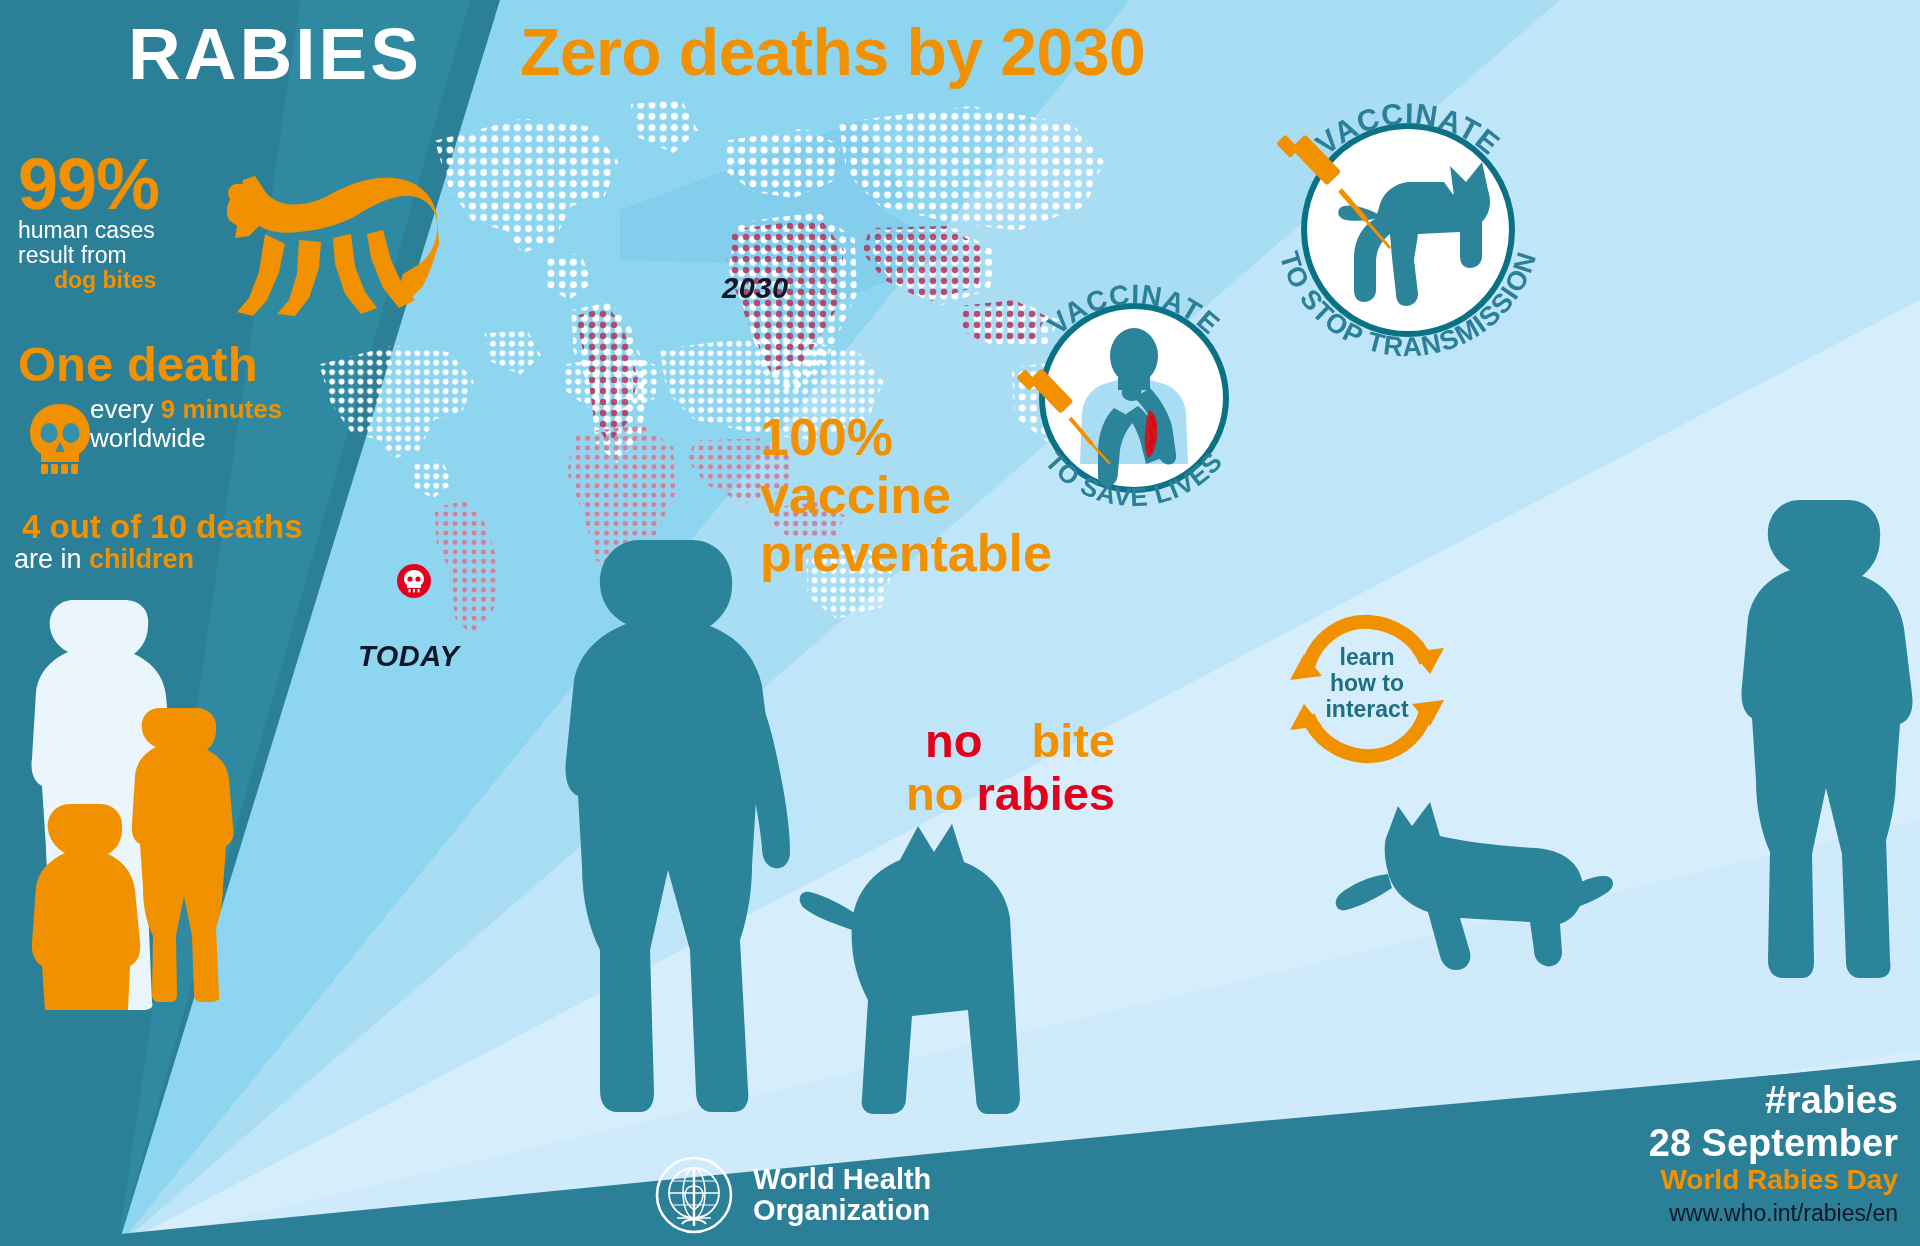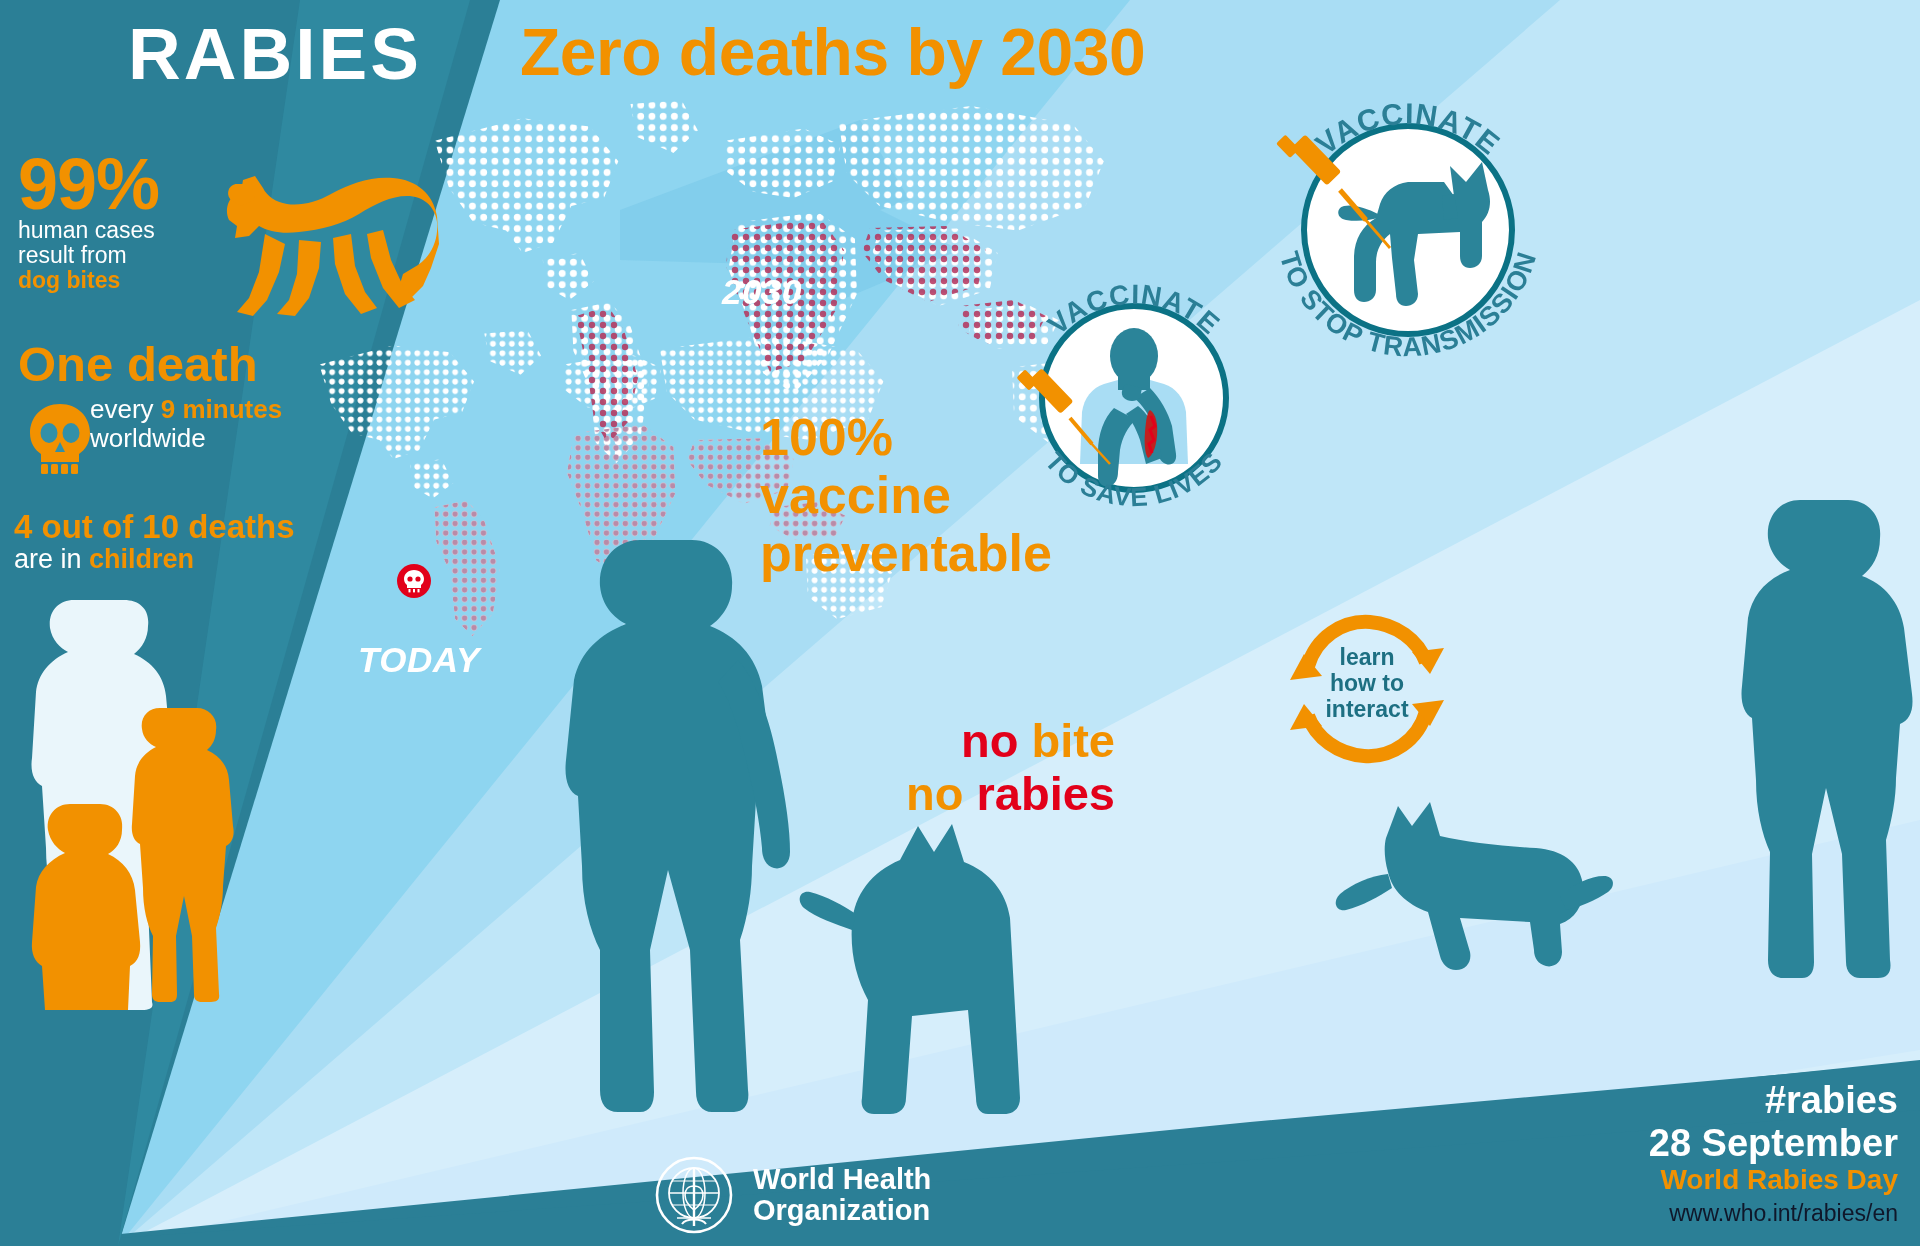--- a/index.html
+++ b/index.html
@@ -26,54 +26,54 @@
   .st-line.orange { color: #f29100; font-weight: bold; }
 
   .stat-death { position: absolute; left: 18px; top: 340px; width: 330px; }
   .death-head { font-size: 49px; font-weight: bold; color: #f29100; line-height: 1; }
   .death-sub { margin-left: 72px; margin-top: 6px; }
   .death-sub .l { font-size: 26px; color: #ffffff; line-height: 1.12; }
   .death-sub .l b { color: #f29100; }
   .skull { position: absolute; left: 10px; top: 62px; width: 64px; height: 74px; }
 
   .stat-children { position: absolute; left: 14px; top: 510px; width: 340px; }
-  .ch-head { font-size: 33px; color: #f29100; font-weight: bold; line-height: 1.05; }
+  .ch-head { font-size: 33px; color: #f29100; font-weight: bold; line-height: 1.05; margin-left: 8px; }
   .ch-sub { font-size: 27px; color: #ffffff; line-height: 1.1; }
   .ch-sub b { color: #f29100; }
 
   
   .title-rabies {
     position: absolute; left: 128px; top: 12px; z-index: 30;
     font-size: 73px; font-weight: bold; color: #ffffff; letter-spacing: 3px;
   }
   .title-zero {
     position: absolute; left: 520px; top: 14px; z-index: 30;
     font-size: 66px; font-weight: bold; color: #f29100; letter-spacing: -0.5px;
   }
 
   
   .map-label {
-    position: absolute; z-index: 25; color: #ffffff; font-weight: bold;
-    font-style: italic; font-size: 35px; letter-spacing: 0.5px;
+    position: absolute; z-index: 25; color: #0f172a; font-weight: bold;
+    font-style: italic; font-size: 29px; letter-spacing: 0.5px;
   }
   .lbl-2030 { left: 722px; top: 272px; }
   .lbl-today { left: 358px; top: 640px; }
 
   
   .vax-text {
     position: absolute; left: 760px; top: 408px; z-index: 25;
     font-size: 52px; font-weight: bold; color: #f29100;
     line-height: 1.12; text-align: left; width: 360px;
   }
 
   
   .nobite { position: absolute; left: 855px; top: 715px; z-index: 25; width: 260px; text-align: right; }
   .nobite .ln { font-size: 47px; font-weight: bold; line-height: 1.12; white-space: nowrap; }
   .red { color: #e2001a; }
-  .orange { color: #f29100; }
+  .orange { color: #f29100; margin-left: 36px; }
 
   
   .learn-wrap { position: absolute; left: 1272px; top: 608px; width: 190px; height: 160px; z-index: 26; }
   .learn-txt {
     position: absolute; left: 0; top: 36px; width: 190px; text-align: center;
     font-size: 23px; font-weight: bold; color: #1d6f82; line-height: 1.13;
   }
 
   
   .badge { position: absolute; z-index: 26; }

